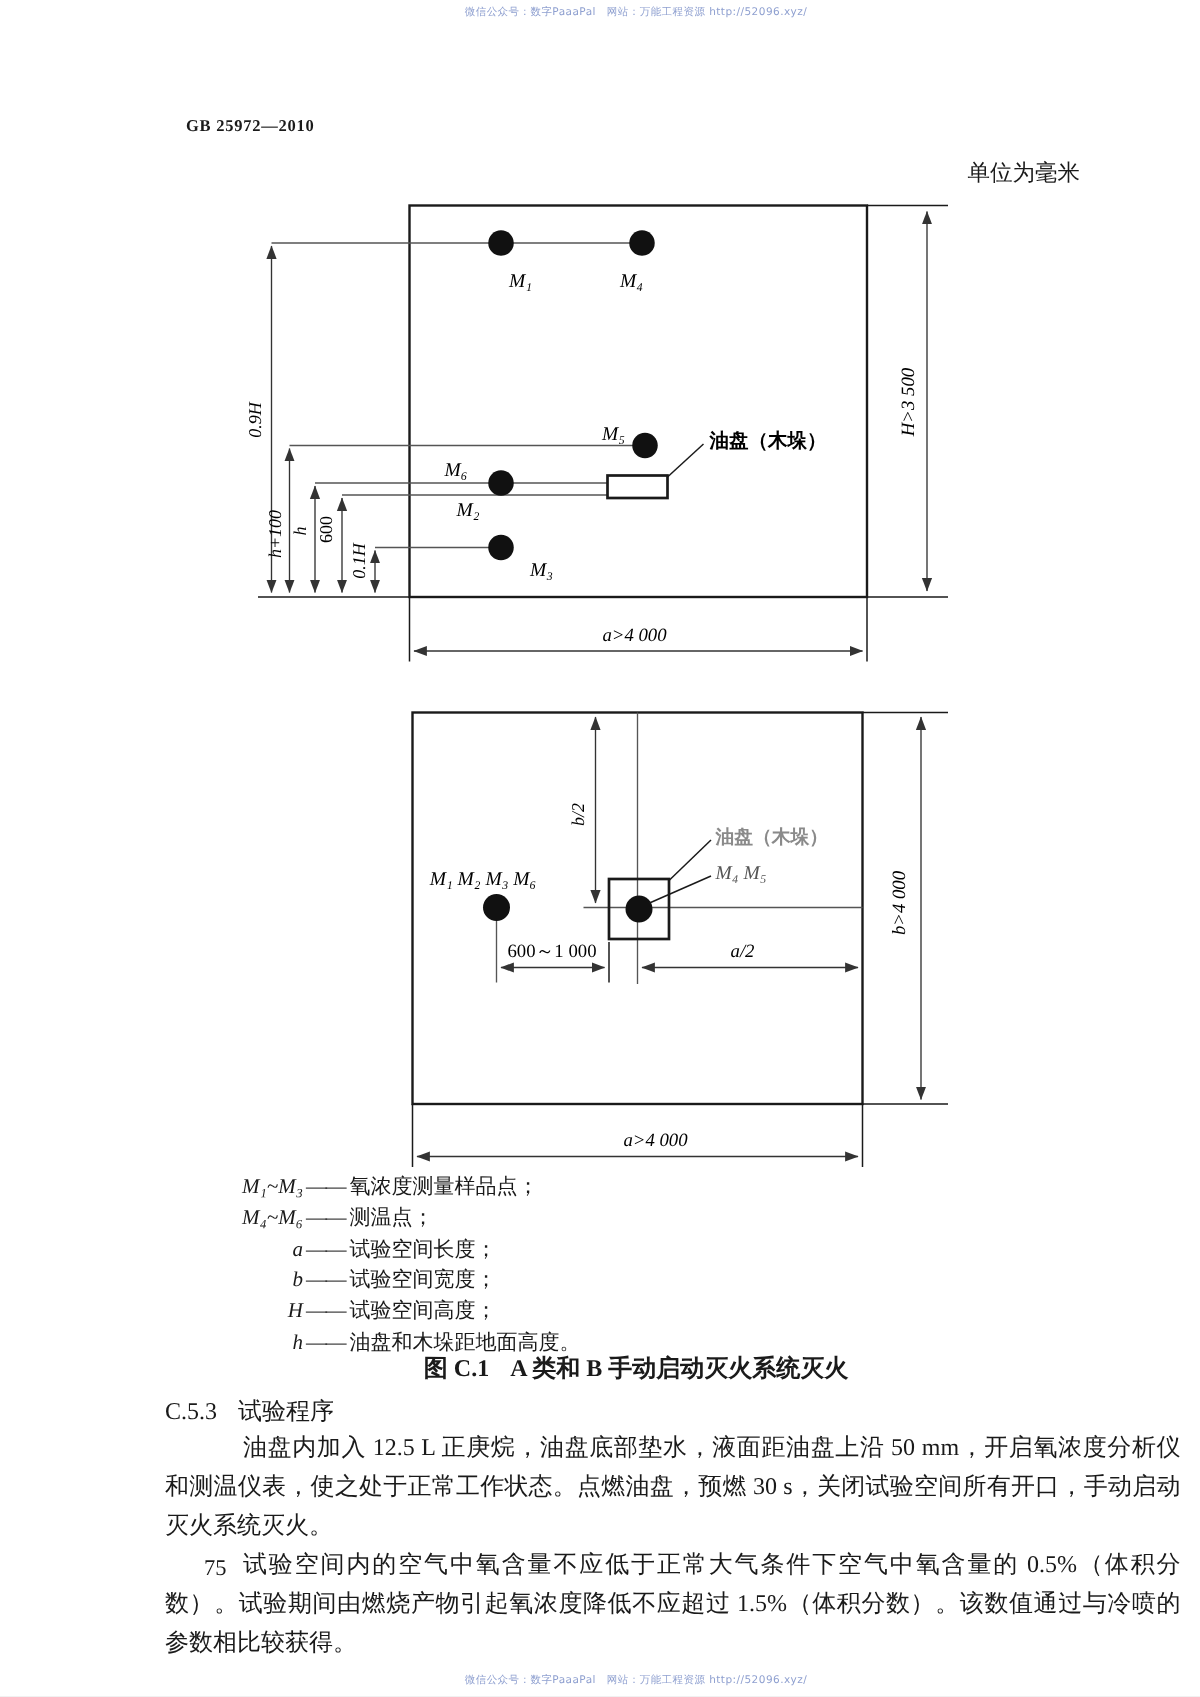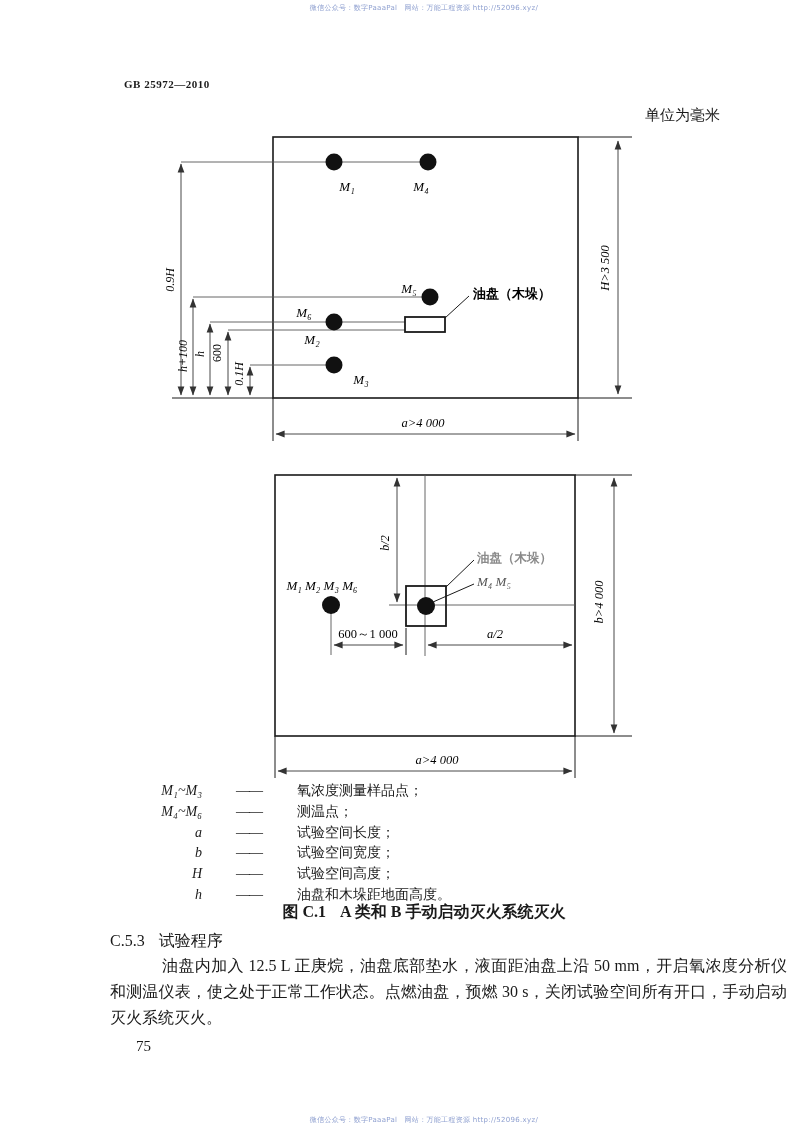--- a/index.html
+++ b/index.html
@@ -11,21 +11,21 @@
   .abs{position:absolute;padding-left:48px;}
   .watermark{
     left:0;right:0;text-align:center;font-size:7px;color:#8fa0d0;
     font-family:"DejaVu Sans",sans-serif;letter-spacing:.3px;white-space:nowrap;
   }
   .doc-number{left:76px;top:78px;font-size:11px;font-weight:bold;letter-spacing:.5px;font-family:Liberation Serif, serif;}
   .unit-note{left:597px;top:106px;font-size:15px;}
   svg text{font-family:"Liberation Serif","DejaVu Serif",serif;}
   .svg-diagram{position:absolute;}
   .legend{left:62px;top:782px;font-size:14px;}
-  .legend-row{display:flex;align-items:baseline;height:20.8px;gap:32px;}
+  .legend-row{display:flex;align-items:baseline;height:20.8px;}
   .legend-sym{display:inline-block;width:92px;text-align:right;font-style:italic;}
   .legend-dash{display:inline-block;margin:0 3px 0 2px;letter-spacing:-1px;}
   .legend-desc{display:inline-block;}
   .fig-caption{left:0;right:0;top:902px;text-align:center;font-size:16px;font-weight:bold;}
   .fig-caption .sp{display:inline-block;width:14px;}
   .section-heading{left:62px;top:931px;font-size:16px;font-weight:normal;}
   .section-heading .sp{display:inline-block;width:14px;}
   .body-text{left:62px;top:953px;width:677px;font-size:16px;line-height:26px;text-align:justify;}
   .body-text p{margin:0;text-indent:52px;}
   .page-number{left:88px;top:1038px;font-size:15px;}
@@ -189,19 +189,20 @@
   <div class="abs fig-caption">
     <span>图 C.1</span><span class="sp"></span><span>A 类和 B 手动启动灭火系统灭火</span>
   </div>
 
   <div class="abs section-heading">
     <span>C.5.3</span><span class="sp"></span><span>试验程序</span>
   </div>
 
   <div class="abs body-text">
     <p>油盘内加入 12.5 L 正庚烷，油盘底部垫水，液面距油盘上沿 50 mm，开启氧浓度分析仪和测温仪表，使之处于正常工作状态。点燃油盘，预燃 30 s，关闭试验空间所有开口，手动启动灭火系统灭火。</p>
+    <p>试验空间内的空气中氧含量不应低于正常大气条件下空气中氧含量的 0.5%（体积分数）。试验期间由燃烧产物引起氧浓度降低不应超过 1.5%（体积分数）。该数值通过与冷喷的参数相比较获得。</p>
   </div>
 
   <div class="abs page-number">75</div>
 
   <div class="abs watermark" style="top:1115px;">微信公众号：数字PaaaPal　网站：万能工程资源 http://52096.xyz/</div>
 
 </div>
 
 </body></html>

